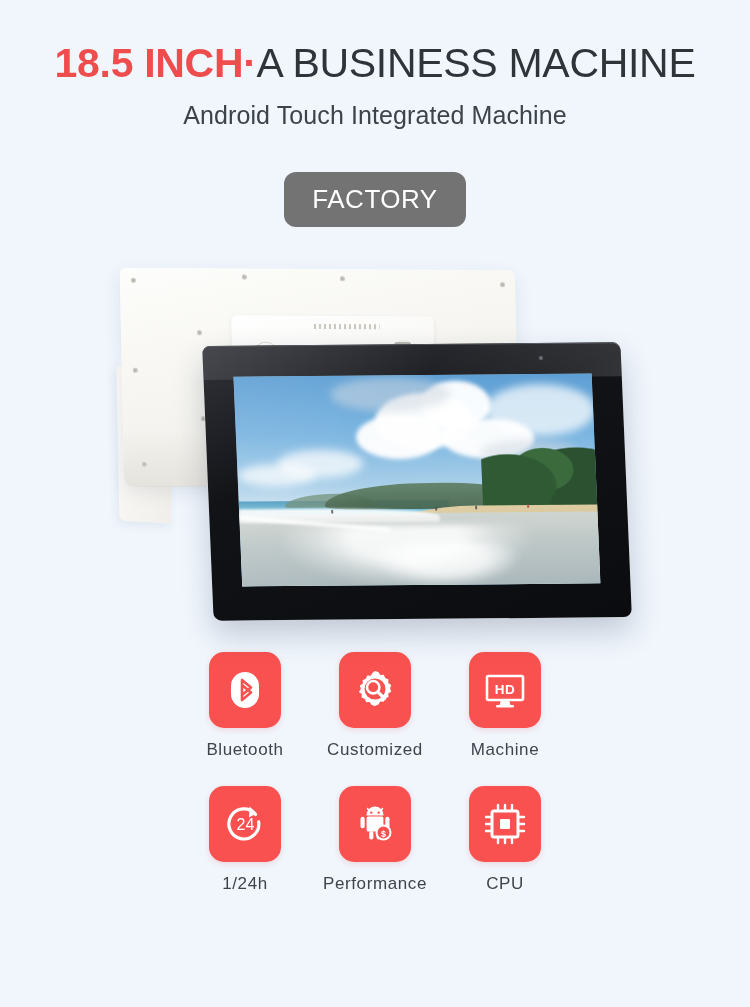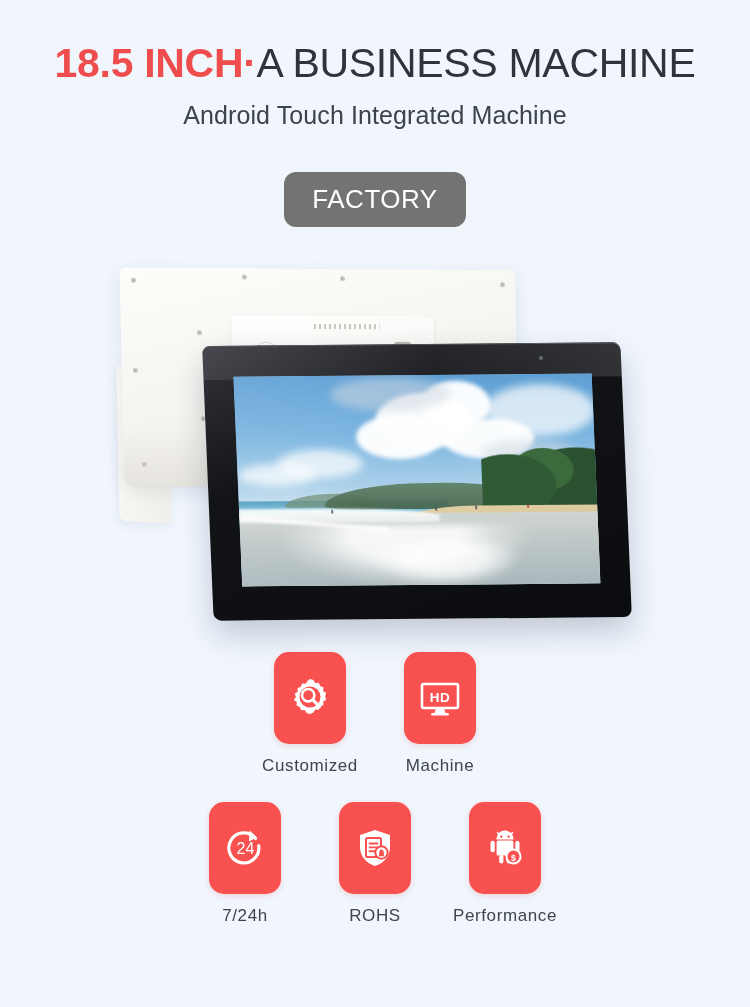--- a/index.html
+++ b/index.html
@@ -303,21 +303,21 @@
     margin-bottom: 26px;
   }
   .feature {
     width: 130px;
     display: flex;
     flex-direction: column;
     align-items: center;
   }
   .tile {
     width: 72px;
-    height: 92px;
+    height: 76px;
     border-radius: 15px;
     background: #f9514f;
     display: flex;
     align-items: center;
     justify-content: center;
     box-shadow: 0 2px 6px rgba(210,70,70,0.18);
   }
   .tile svg { display: block; }
   .feature-label {
     margin-top: 12px;
@@ -400,20 +400,29 @@
 
         <span class="screen-gloss"></span>
       </div>
     </div>
   </div>
 
   <div class="features">
 
     <div class="feature-row">
 
+      <div class="feature">
+        <div class="tile">
+          <svg width="44" height="44" viewBox="0 0 44 44">
+            <rect x="8" y="4" width="28" height="36" rx="14" fill="#ffffff"></rect>
+            <path d="M19 12 L28 19.5 L19 27 M19 17 L28 24.5 L19 32 L19 12" fill="none" stroke="#f9514f" stroke-width="2.6" stroke-linejoin="round" stroke-linecap="round"></path>
+          </svg>
+        </div>
+        <div class="feature-label">Bluetooth</div>
+      </div>
 
 
       <div class="feature">
         <div class="tile">
           <svg width="44" height="44" viewBox="0 0 44 44">
             <g fill="#ffffff">
               <path d="M22 3 l3.4 1.1 1.9 3 3.5-.3 1.4 3.3 3.3 1.4-.3 3.5 3 1.9-1.1 3.4 1.1 3.4-3 1.9.3 3.5-3.3 1.4-1.4 3.3-3.5-.3-1.9 3L22 38l-3.4-1.1-1.9-3-3.5.3-1.4-3.3-3.3-1.4.3-3.5-3-1.9L7.9 21l-1.1-3.4 3-1.9-.3-3.5 3.3-1.4 1.4-3.3 3.5.3 1.9-3z"></path>
             </g>
             <circle cx="22" cy="21" r="10.5" fill="#f9514f"></circle>
             <circle cx="20.2" cy="19.2" r="6.2" fill="none" stroke="#ffffff" stroke-width="2.6"></circle>
@@ -442,36 +451,23 @@
 
 
       <div class="feature">
         <div class="tile">
           <svg width="46" height="46" viewBox="0 0 46 46">
             <path d="M33.5 13.5 a15 15 0 1 0 3.2 7.4" fill="none" stroke="#ffffff" stroke-width="3.2" stroke-linecap="round"></path>
             <path d="M27.5 5.5 L34.8 12.2 L27.0 16.5 Z" fill="#ffffff"></path>
             <text x="23.5" y="29" font-family="'Liberation Sans',sans-serif" font-size="16" font-weight="400" fill="#ffffff" text-anchor="middle">24</text>
           </svg>
         </div>
-        <div class="feature-label">7/24h</div>
-      </div>
-
-      <div class="feature">
-        <div class="tile">
-          <svg width="46" height="46" viewBox="0 0 46 46">
-            <path d="M23 5 L38 10 v12 c0 9.5-6.4 16.2-15 19 -8.6-2.8-15-9.5-15-19 V10 z" fill="#ffffff"></path>
-            <rect x="14" y="13" width="15" height="19" rx="1.6" fill="none" stroke="#f9514f" stroke-width="2"></rect>
-            <path d="M17.6 18.5 h8 M17.6 22.4 h8 M17.6 26.3 h5.4" stroke="#f9514f" stroke-width="1.9" stroke-linecap="round"></path>
-            <circle cx="29.5" cy="27.5" r="6.2" fill="#ffffff" stroke="#f9514f" stroke-width="2"></circle>
-            <path d="M29.5 24.4 a2.1 2.1 0 0 1 2.1 2.1 v1.3 h-4.2 v-1.3 a2.1 2.1 0 0 1 2.1-2.1 z
-                     M27.1 27.6 h4.8 v3.6 h-4.8 z" fill="#f9514f"></path>
-          </svg>
-        </div>
-        <div class="feature-label">ROHS</div>
-      </div>
+        <div class="feature-label">1/24h</div>
+      </div>
+
 
       <div class="feature">
         <div class="tile">
           <svg width="46" height="46" viewBox="0 0 46 46">
             <g fill="#ffffff">
               <path d="M14.5 13.5 h17 a0 0 0 0 1 0 0 v1 h-17 z"></path>
               <path d="M14.6 14 a8.4 8.4 0 0 1 16.8 0 z"></path>
               <path d="M15.5 7.5 l2.4 3.6" stroke="#ffffff" stroke-width="1.5" stroke-linecap="round"></path>
               <path d="M30.5 7.5 l-2.4 3.6" stroke="#ffffff" stroke-width="1.5" stroke-linecap="round"></path>
               <rect x="14.6" y="15.5" width="16.8" height="15" rx="1.6"></rect>
@@ -482,17 +478,32 @@
             </g>
             <circle cx="19.3" cy="11.6" r="1.2" fill="#f9514f"></circle>
             <circle cx="26.7" cy="11.6" r="1.2" fill="#f9514f"></circle>
             <circle cx="31.5" cy="31.5" r="7" fill="#f9514f" stroke="#ffffff" stroke-width="2"></circle>
             <text x="31.5" y="35.6" font-family="'Liberation Sans',sans-serif" font-size="9" font-weight="700" fill="#ffffff" text-anchor="middle">$</text>
           </svg>
         </div>
         <div class="feature-label">Performance</div>
       </div>
 
+      <div class="feature">
+        <div class="tile">
+          <svg width="46" height="46" viewBox="0 0 46 46">
+            <g stroke="#ffffff" stroke-width="2.4" stroke-linecap="round">
+              <path d="M16 4 v6 M23 4 v6 M30 4 v6"></path>
+              <path d="M16 36 v6 M23 36 v6 M30 36 v6"></path>
+              <path d="M4 16 h6 M4 23 h6 M4 30 h6"></path>
+              <path d="M36 16 h6 M36 23 h6 M36 30 h6"></path>
+            </g>
+            <rect x="10" y="10" width="26" height="26" rx="2" fill="none" stroke="#ffffff" stroke-width="3"></rect>
+            <rect x="18" y="18" width="10" height="10" rx="1.2" fill="#ffffff"></rect>
+          </svg>
+        </div>
+        <div class="feature-label">CPU</div>
+      </div>
 
     </div>
   </div>
 
 </div>
 
 </body></html>

